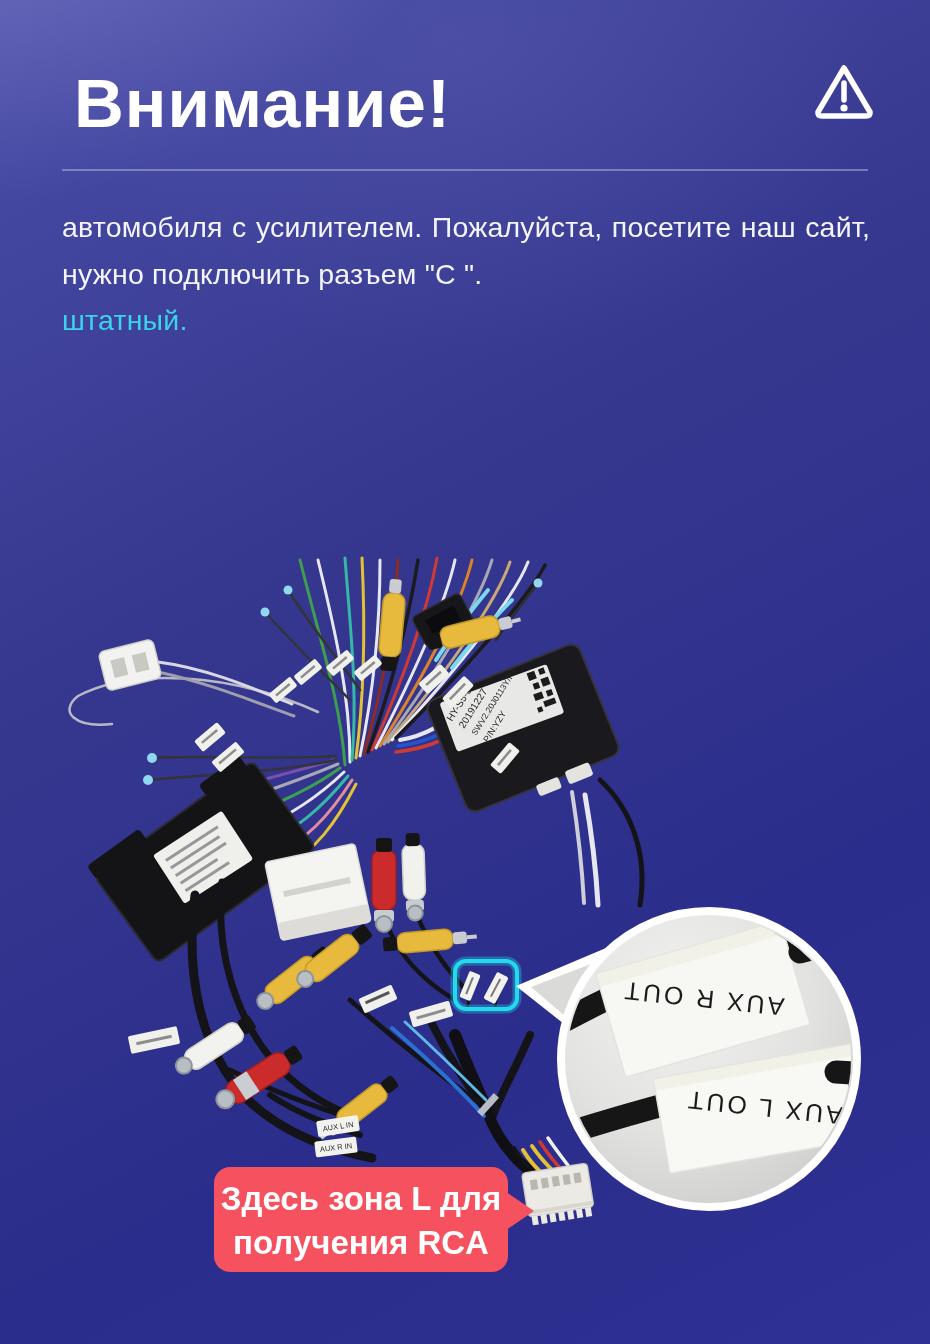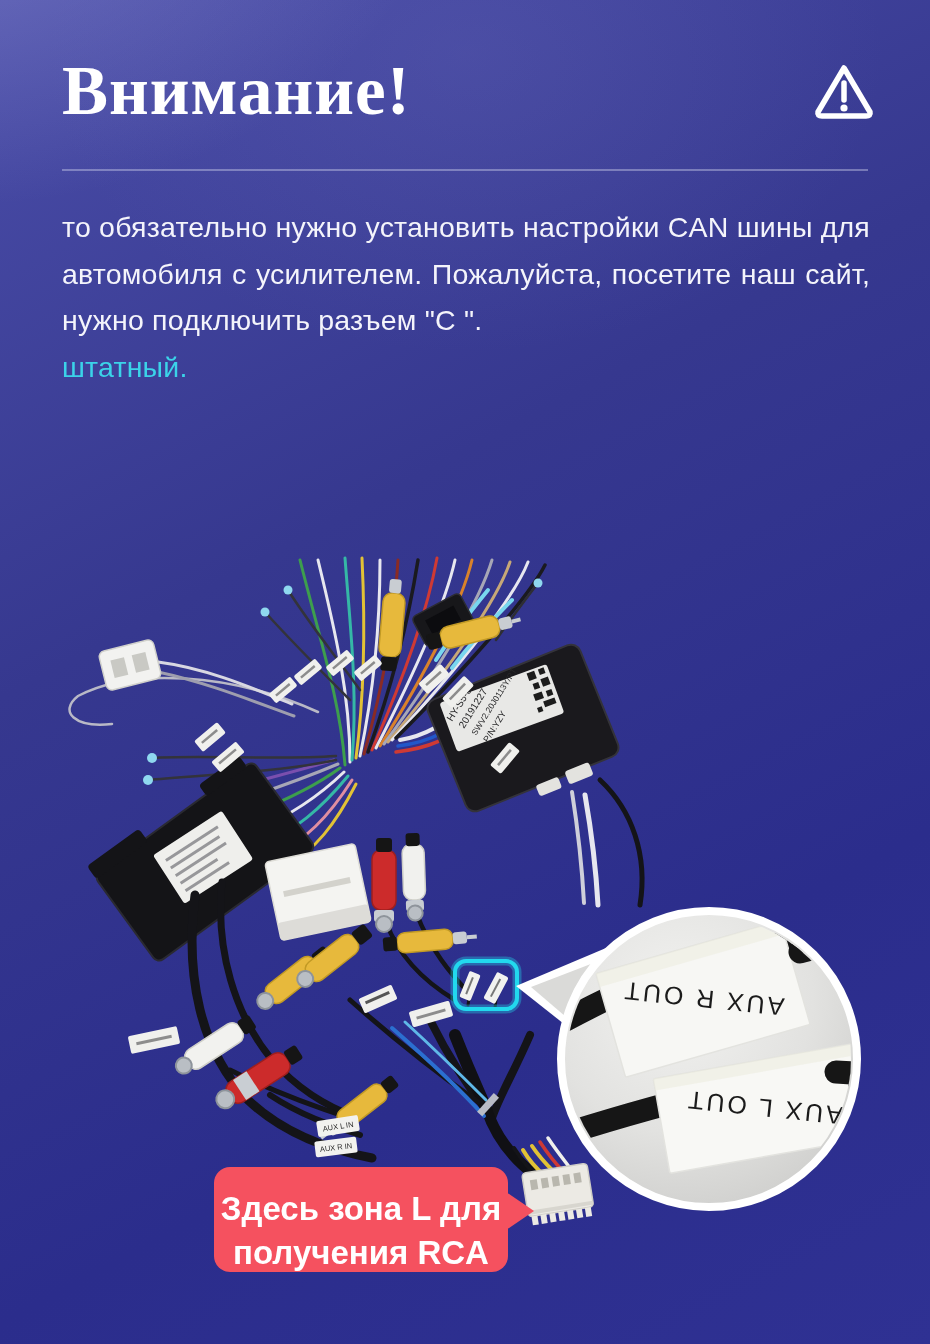--- a/index.html
+++ b/index.html
@@ -5,34 +5,34 @@
   html,body{margin:0;padding:0;background:#1e2070;}
   .page{
     position:relative;width:930px;height:1344px;overflow:hidden;
     font-family:"Liberation Sans",sans-serif;
     background:
       radial-gradient(900px 620px at -6% -10%, rgba(150,152,215,.50), rgba(150,152,215,0) 55%),
       radial-gradient(700px 500px at 50% 4%, rgba(110,112,190,.22), rgba(110,112,190,0) 60%),
       linear-gradient(152deg,#4a4da8 0%,#36388f 38%,#2b2d8c 72%,#2f3193 100%);
   }
   .title{
-    position:absolute;left:62px;top:52px;margin:0;
-    font-size:69px;font-weight:bold;color:#ffffff;letter-spacing:1px;font-family:Liberation Serif, serif;
+    position:absolute;left:62px;top:52px;margin:12px;
+    font-size:69px;font-weight:bold;color:#ffffff;letter-spacing:1px;
   }
   .warnicon{position:absolute;left:812px;top:62px;width:64px;height:60px;}
   .divider{position:absolute;left:62px;top:169px;width:806px;height:2px;background:rgba(215,218,240,.40);}
   .textblock{position:absolute;left:62px;top:204px;width:808px;z-index:2;}
   .line{font-size:28.5px;line-height:46.6px;color:#f4f4fb;letter-spacing:.2px;}
   .line.j{text-align:justify;text-align-last:justify;}
   .line.cyan{color:#3bd3e9;}
   .photo{position:absolute;left:0;top:548px;width:930px;height:796px;z-index:1;}
   .callout{
     position:absolute;left:214px;top:1167px;width:294px;height:105px;z-index:5;
     background:#f5515f;border-radius:16px;box-sizing:border-box;
-    color:#ffffff;text-align:center;font-weight:bold;font-size:33px;line-height:44px;padding-top:20px;
+    color:#ffffff;text-align:center;font-weight:bold;font-size:33px;line-height:44px;padding-top:10px;
   }
   .callout::after{
     content:"";position:absolute;right:-26px;top:25px;width:0;height:0;
     border-top:19px solid transparent;border-bottom:19px solid transparent;border-left:28px solid #f5515f;
   }
 </style>
 </head>
 <body>
 
 <div class="page">
@@ -41,21 +41,20 @@
 
   <svg class="warnicon" viewBox="0 0 64 60">
     <path d="M32 6 L58 50 Q59 54 54 54 L10 54 Q5 54 6 50 Z" fill="none" stroke="#ffffff" stroke-width="5.5" stroke-linejoin="round"></path>
     <line x1="32" y1="21" x2="32" y2="38" stroke="#ffffff" stroke-width="5.5" stroke-linecap="round"></line>
     <circle cx="32" cy="46" r="3.6" fill="#ffffff"></circle>
   </svg>
 
   <div class="divider"></div>
 
   <div class="textblock">
-    <div class="line j">то обязательно нужно установить настройки CAN шины для</div>
     <div class="line j">автомобиля с усилителем. Пожалуйста, посетите наш сайт,</div>
     <div class="line">нужно подключить разъем "C ".</div>
     <div class="line cyan">штатный.</div>
   </div>
 
   <svg class="photo" viewBox="0 548 930 796">
     <defs>
       <radialGradient id="magSheen" cx="40%" cy="30%" r="75%">
         <stop offset="0%" stop-color="#f2f2f0"></stop>
         <stop offset="60%" stop-color="#e2e2e0"></stop>

